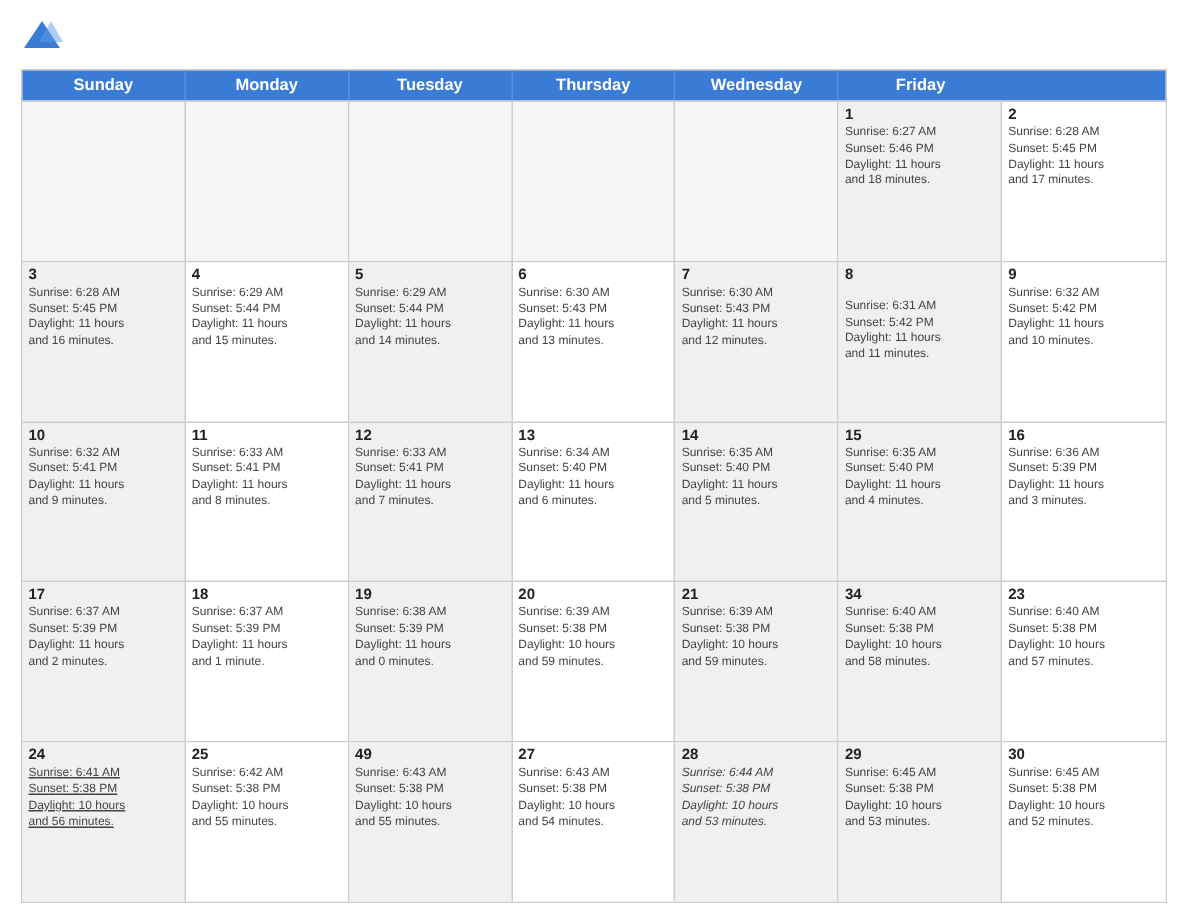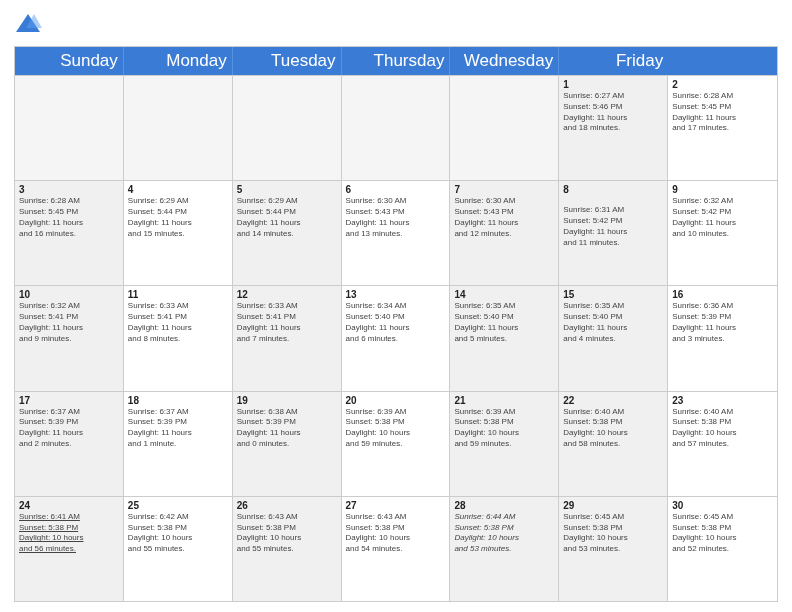--- a/index.html
+++ b/index.html
@@ -65,24 +65,24 @@
       flex-direction: column;
       border: 1px solid #ccc;
     }
     .cal-header-row {
       display: grid;
       grid-template-columns: repeat(7, 1fr);
       background-color: #3a7bd5;
     }
     .cal-header-cell {
       color: #fff;
-      font-size: 17px;
-      font-weight: normal;
+      font-size: 11px;
+      font-weight: bold;
       padding: 4px 5px;
-      text-align: right;
+      text-align: center;
       border-right: 1px solid #5592e0;
     }
     .cal-header-cell:last-child { border-right: none; }
     .cal-body {
       flex: 1;
       display: flex;
       flex-direction: column;
     }
     .cal-row {
       display: grid;
@@ -299,21 +299,21 @@
 and 59 minutes.</div>
           </div>
           <div class="cal-cell shaded">
             <span class="day-num">21</span>
             <div class="day-info" style="white-space: pre-line;">Sunrise: 6:39 AM
 Sunset: 5:38 PM
 Daylight: 10 hours
 and 59 minutes.</div>
           </div>
           <div class="cal-cell shaded">
-            <span class="day-num">22</span>
+            <span class="day-num">34</span>
             <div class="day-info" style="white-space: pre-line;">Sunrise: 6:40 AM
 Sunset: 5:38 PM
 Daylight: 10 hours
 and 58 minutes.</div>
           </div>
           <div class="cal-cell">
             <span class="day-num">23</span>
             <div class="day-info" style="white-space: pre-line;">Sunrise: 6:40 AM
 Sunset: 5:38 PM
 Daylight: 10 hours
@@ -329,21 +329,21 @@
 and 56 minutes.</div>
           </div>
           <div class="cal-cell">
             <span class="day-num">25</span>
             <div class="day-info" style="white-space: pre-line;">Sunrise: 6:42 AM
 Sunset: 5:38 PM
 Daylight: 10 hours
 and 55 minutes.</div>
           </div>
           <div class="cal-cell shaded">
-            <span class="day-num">26</span>
+            <span class="day-num">49</span>
             <div class="day-info" style="white-space: pre-line;">Sunrise: 6:43 AM
 Sunset: 5:38 PM
 Daylight: 10 hours
 and 55 minutes.</div>
           </div>
           <div class="cal-cell">
             <span class="day-num">27</span>
             <div class="day-info" style="white-space: pre-line;">Sunrise: 6:43 AM
 Sunset: 5:38 PM
 Daylight: 10 hours

